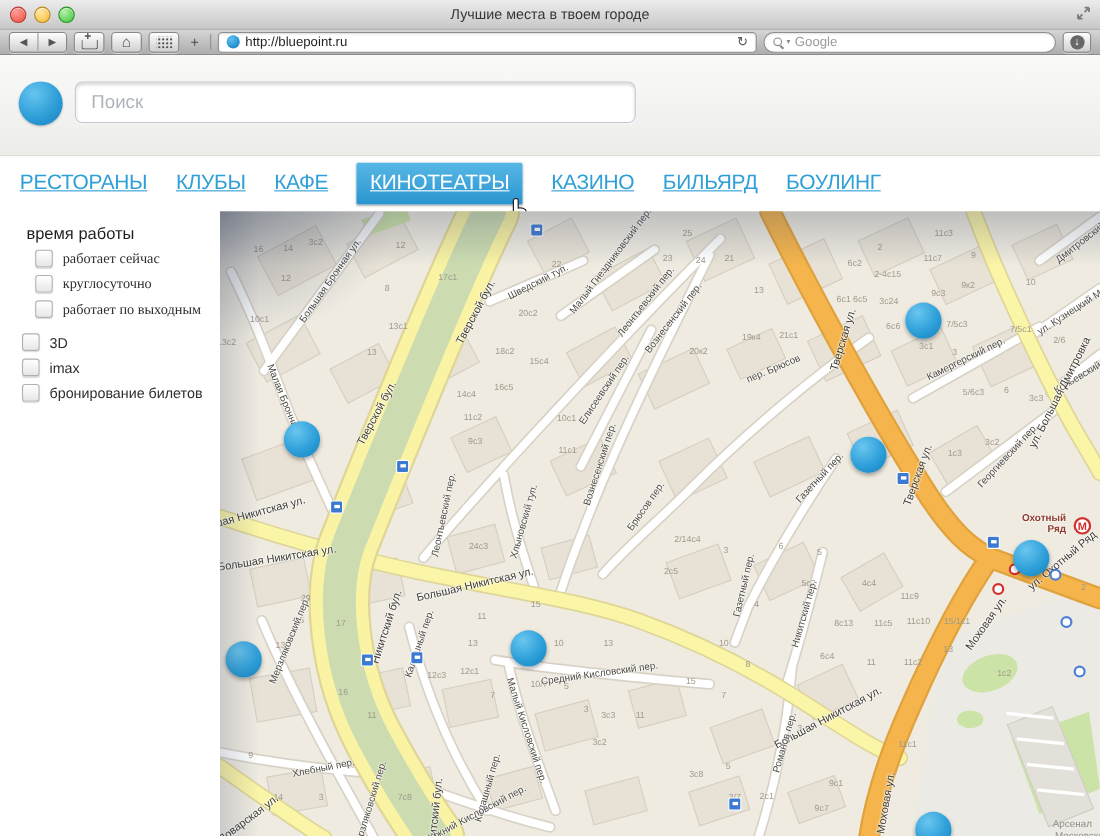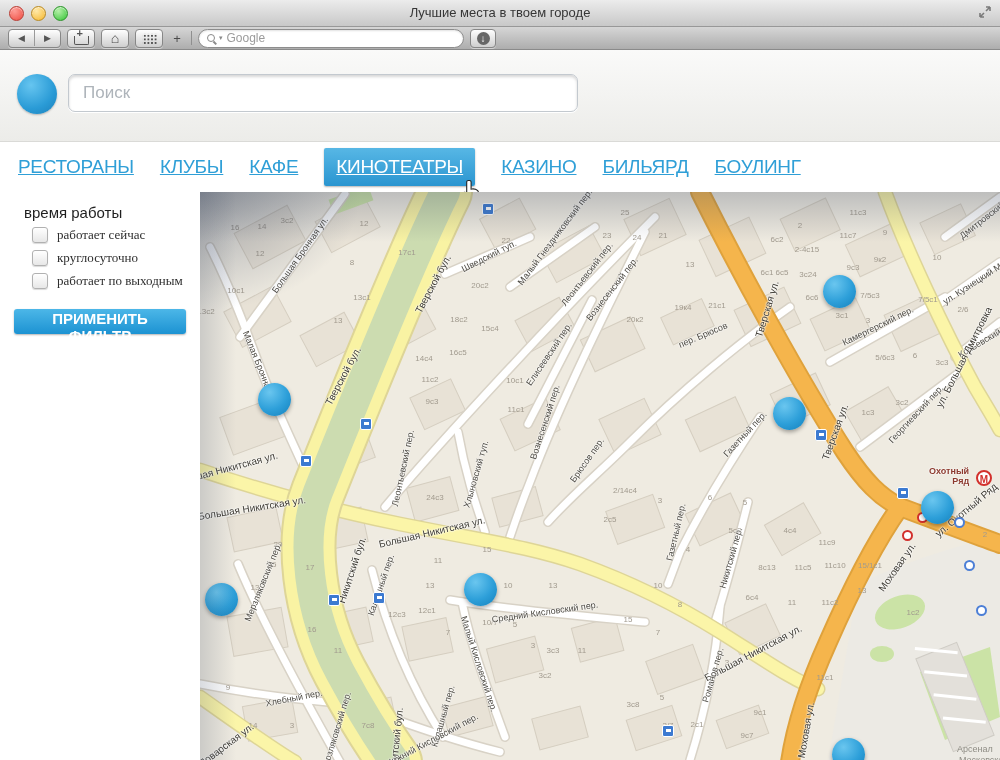--- a/index.html
+++ b/index.html
@@ -129,20 +129,25 @@
       <span class="bkicon"></span>
     </div>
   <div class="tbtn">
       <span class="homeicon">⌂</span>
     </div>
   <div class="tbtn">
       <span class="gridicon"></span>
     </div>
   <div class="tbtn newtab">+</div>
   <div class="tsep"></div>
+  <div class="urlfield">
+    <span class="fav"></span>
+    <span class="grow">http://bluepoint.ru</span>
+    <span class="reload">↻</span>
+  </div>
   <div class="searchfield">
     <span class="mag"></span>
     <span class="caret">▾</span>
     <span>Google</span>
   </div>
   <div class="tbtn dlbtn">
     <span class="dlcirc">↓</span>
   </div>
 </div>
 
@@ -174,22 +179,35 @@
           </div>
           <div class="f-row indent">
             <span class="cb"></span>
             <span class="f-label">круглосуточно</span>
           </div>
           <div class="f-row indent">
             <span class="cb"></span>
             <span class="f-label">работает по выходным</span>
           </div>
         </div>
+        <div class="f-group">
+          <div class="f-row">
+            <span class="cb"></span>
+            <span class="f-label">3D</span>
+          </div>
+          <div class="f-row">
+            <span class="cb"></span>
+            <span class="f-label">imax</span>
+          </div>
+          <div class="f-row">
+            <span class="cb"></span>
+            <span class="f-label">бронирование билетов</span>
+          </div>
+        </div>
       </div>
-    <button class="apply">ПРИМЕНИТЬ ФИЛЬТР</button>
   </div>
 
   <div class="map" id="map">
     <svg width="800" height="570" viewBox="0 0 800 570">
 
       <g fill="#e8e2d6" stroke="#d5cec0" stroke-width="1">
         <rect x="40" y="25" width="60" height="40" transform="rotate(-28 70 45)"></rect>
         <rect x="120" y="15" width="55" height="35" transform="rotate(-28 147 32)"></rect>
         <rect x="195" y="40" width="50" height="30" transform="rotate(-28 220 55)"></rect>
         <rect x="285" y="15" width="45" height="35" transform="rotate(-28 307 32)"></rect>

